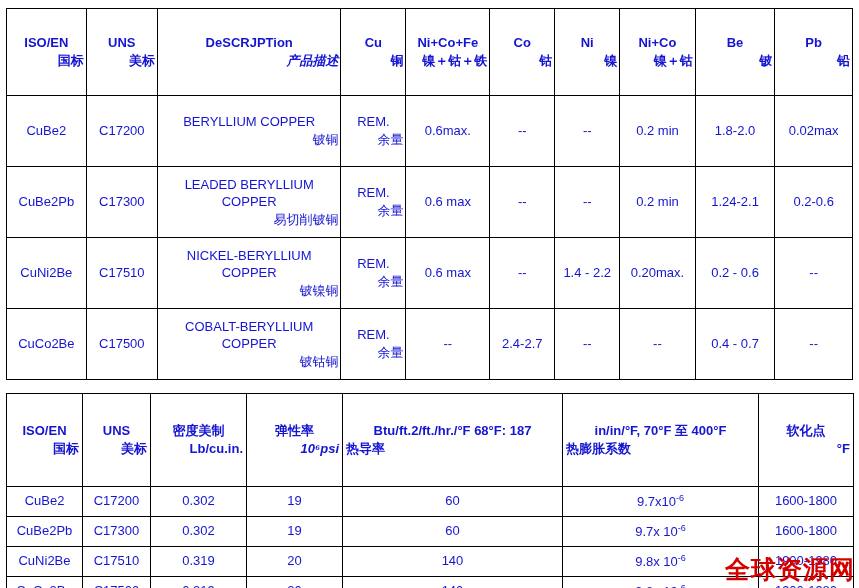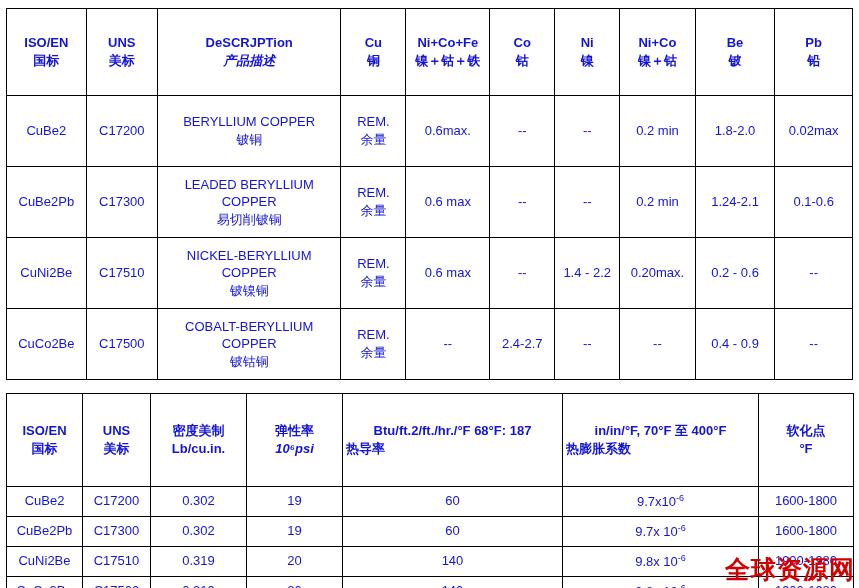--- a/index.html
+++ b/index.html
@@ -39,20 +39,21 @@
   table.t1 thead td {
     height: 80px;
     font-weight: bold;
   }
   table.t1 tbody td {
     height: 64px;
   }
   .cn {
     display: block;
     font-size: 13px;
+    text-align: right;
   }
   .ital { font-style: italic; }
 
   
   table.t2 {
     position: absolute;
     left: 6px;
     top: 393px;
     width: 847px;
     border-collapse: collapse;
@@ -180,21 +181,21 @@
         </td>
         <td>
           <span>REM.</span>
           <span class="cn">余量</span>
         </td>
         <td>0.6 max</td>
         <td>--</td>
         <td>--</td>
         <td>0.2 min</td>
         <td>1.24-2.1</td>
-        <td>0.1-0.6</td>
+        <td>0.2-0.6</td>
       </tr>
       <tr>
         <td>CuNi2Be</td>
         <td>C17510</td>
         <td>
           <span>NICKEL-BERYLLIUM COPPER</span>
           <span class="cn">铍镍铜</span>
         </td>
         <td>
           <span>REM.</span>
@@ -215,21 +216,21 @@
           <span class="cn">铍钴铜</span>
         </td>
         <td>
           <span>REM.</span>
           <span class="cn">余量</span>
         </td>
         <td>--</td>
         <td>2.4-2.7</td>
         <td>--</td>
         <td>--</td>
-        <td>0.4 - 0.9</td>
+        <td>0.4 - 0.7</td>
         <td>--</td>
       </tr>
     </tbody>
   </table>
 
   <table class="t2">
     <colgroup>
       <col style="width:76px">
       <col style="width:68px">
       <col style="width:96px">

